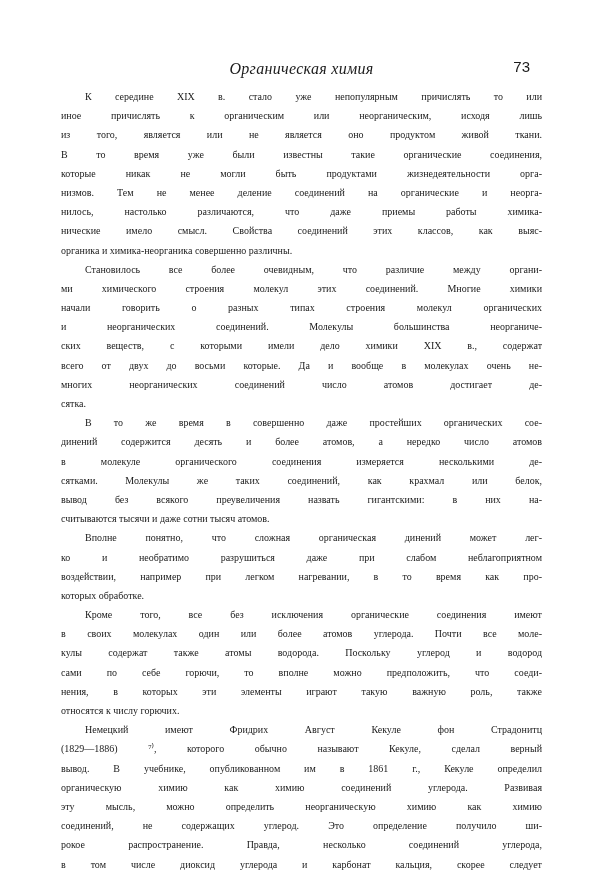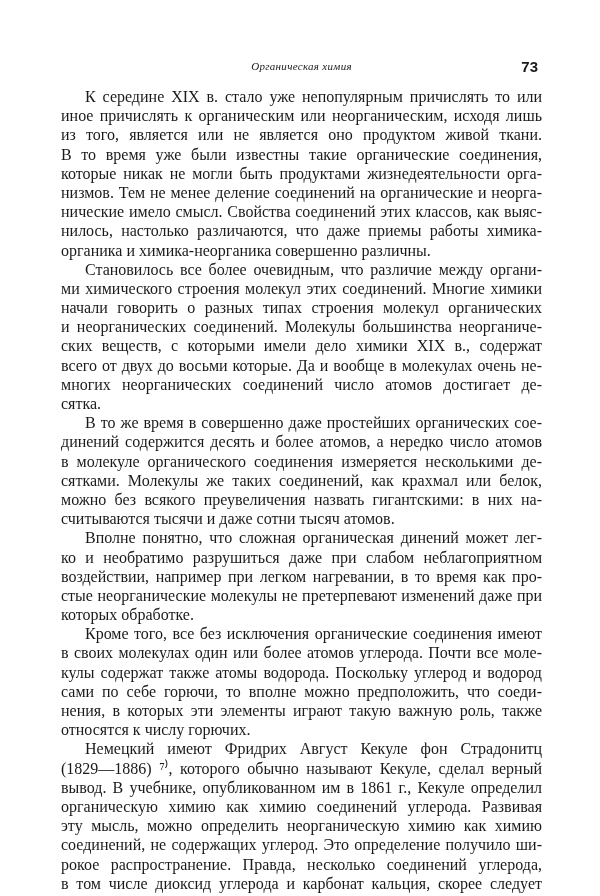--- a/index.html
+++ b/index.html
@@ -1,60 +1,59 @@
 <!DOCTYPE html>
 <html><head>
 <meta charset="utf-8">
 <style>
   html, body { margin: 0; padding: 0; background: #ffffff; }
   body { width: 600px; height: 896px; position: relative; overflow: hidden; font-family: "Liberation Serif", serif; color: #1a1a1a; }
   .header { position: absolute; top: 58px; left: 61px; width: 481px; height: 20px; }
-  .running-title { position: absolute; left: 0; right: 0; text-align: center; font-style: italic; font-size: 11px; letter-spacing: 0.3px; top: 2px; }
-  .page-number { position: absolute; right: 4px; top: 0; font-weight: bold; font-size: 15px; font-family: "Liberation Sans", sans-serif; }
+  .running-title { position: absolute; left: 0; right: 0; text-align: center; font-style: italic; font-size: 16px; letter-spacing: 0.3px; top: 2px; }
+  .page-number { position: absolute; right: 12px; top: 0; font-weight: normal; font-size: 15px; font-family: "Liberation Sans", sans-serif; }
   .body-text { position: absolute; top: 87px; left: 61px; width: 481px; }
-  .line { display: block; height: 19.2px; line-height: 19.2px; font-size: 16px; white-space: nowrap; text-align: justify; text-align-last: justify; overflow: hidden; }
+  .line { display: block; height: 19.2px; line-height: 19.2px; font-size: 10px; white-space: nowrap; text-align: justify; text-align-last: justify; overflow: hidden; }
   .line.indent { padding-left: 24px; }
   .line.last { text-align-last: left; }
 </style>
 </head>
 <body>
 
 <div class="header">
   <span class="running-title">Органическая химия</span>
   <span class="page-number">73</span>
 </div>
 
 <div class="body-text" id="body-text">
     <span class="line indent">К середине XIX в. стало уже непопулярным причислять то или</span>
     <span class="line">иное причислять к органическим или неорганическим, исходя лишь</span>
     <span class="line">из того, является или не является оно продуктом живой ткани.</span>
     <span class="line">В то время уже были известны такие органические соединения,</span>
     <span class="line">которые никак не могли быть продуктами жизнедеятельности орга-</span>
     <span class="line">низмов. Тем не менее деление соединений на органические и неорга-</span>
+    <span class="line">нилось, настолько различаются, что даже приемы работы химика-</span>
     <span class="line">нические имело смысл. Свойства соединений этих классов, как выяс-</span>
-    <span class="line">нилось, настолько различаются, что даже приемы работы химика-</span>
     <span class="line last">органика и химика-неорганика совершенно различны.</span>
     <span class="line indent">Становилось все более очевидным, что различие между органи-</span>
     <span class="line">ми химического строения молекул этих соединений. Многие химики</span>
     <span class="line">начали говорить о разных типах строения молекул органических</span>
     <span class="line">и неорганических соединений. Молекулы большинства неорганиче-</span>
     <span class="line">ских веществ, с которыми имели дело химики XIX в., содержат</span>
     <span class="line">всего от двух до восьми которые. Да и вообще в молекулах очень не-</span>
     <span class="line">многих неорганических соединений число атомов достигает де-</span>
     <span class="line last">сятка.</span>
     <span class="line indent">В то же время в совершенно даже простейших органических сое-</span>
     <span class="line">динений содержится десять и более атомов, а нередко число атомов</span>
     <span class="line">в молекуле органического соединения измеряется несколькими де-</span>
     <span class="line">сятками. Молекулы же таких соединений, как крахмал или белок,</span>
-    <span class="line">можно без всякого преувеличения назвать гигантскими: в них на-</span>
+    <span class="line">вывод без всякого преувеличения назвать гигантскими: в них на-</span>
     <span class="line last">считываются тысячи и даже сотни тысяч атомов.</span>
     <span class="line indent">Вполне понятно, что сложная органическая динений может лег-</span>
     <span class="line">ко и необратимо разрушиться даже при слабом неблагоприятном</span>
     <span class="line">воздействии, например при легком нагревании, в то время как про-</span>
-    <span class="line">стые неорганические молекулы не претерпевают изменений даже при</span>
     <span class="line last">которых обработке.</span>
     <span class="line indent">Кроме того, все без исключения органические соединения имеют</span>
     <span class="line">в своих молекулах один или более атомов углерода. Почти все моле-</span>
     <span class="line">кулы содержат также атомы водорода. Поскольку углерод и водород</span>
     <span class="line">сами по себе горючи, то вполне можно предположить, что соеди-</span>
     <span class="line">нения, в которых эти элементы играют такую важную роль, также</span>
     <span class="line last">относятся к числу горючих.</span>
     <span class="line indent">Немецкий имеют Фридрих Август Кекуле фон Страдонитц</span>
     <span class="line">(1829—1886) ⁷⁾, которого обычно называют Кекуле, сделал верный</span>
     <span class="line">вывод. В учебнике, опубликованном им в 1861 г., Кекуле определил</span>

